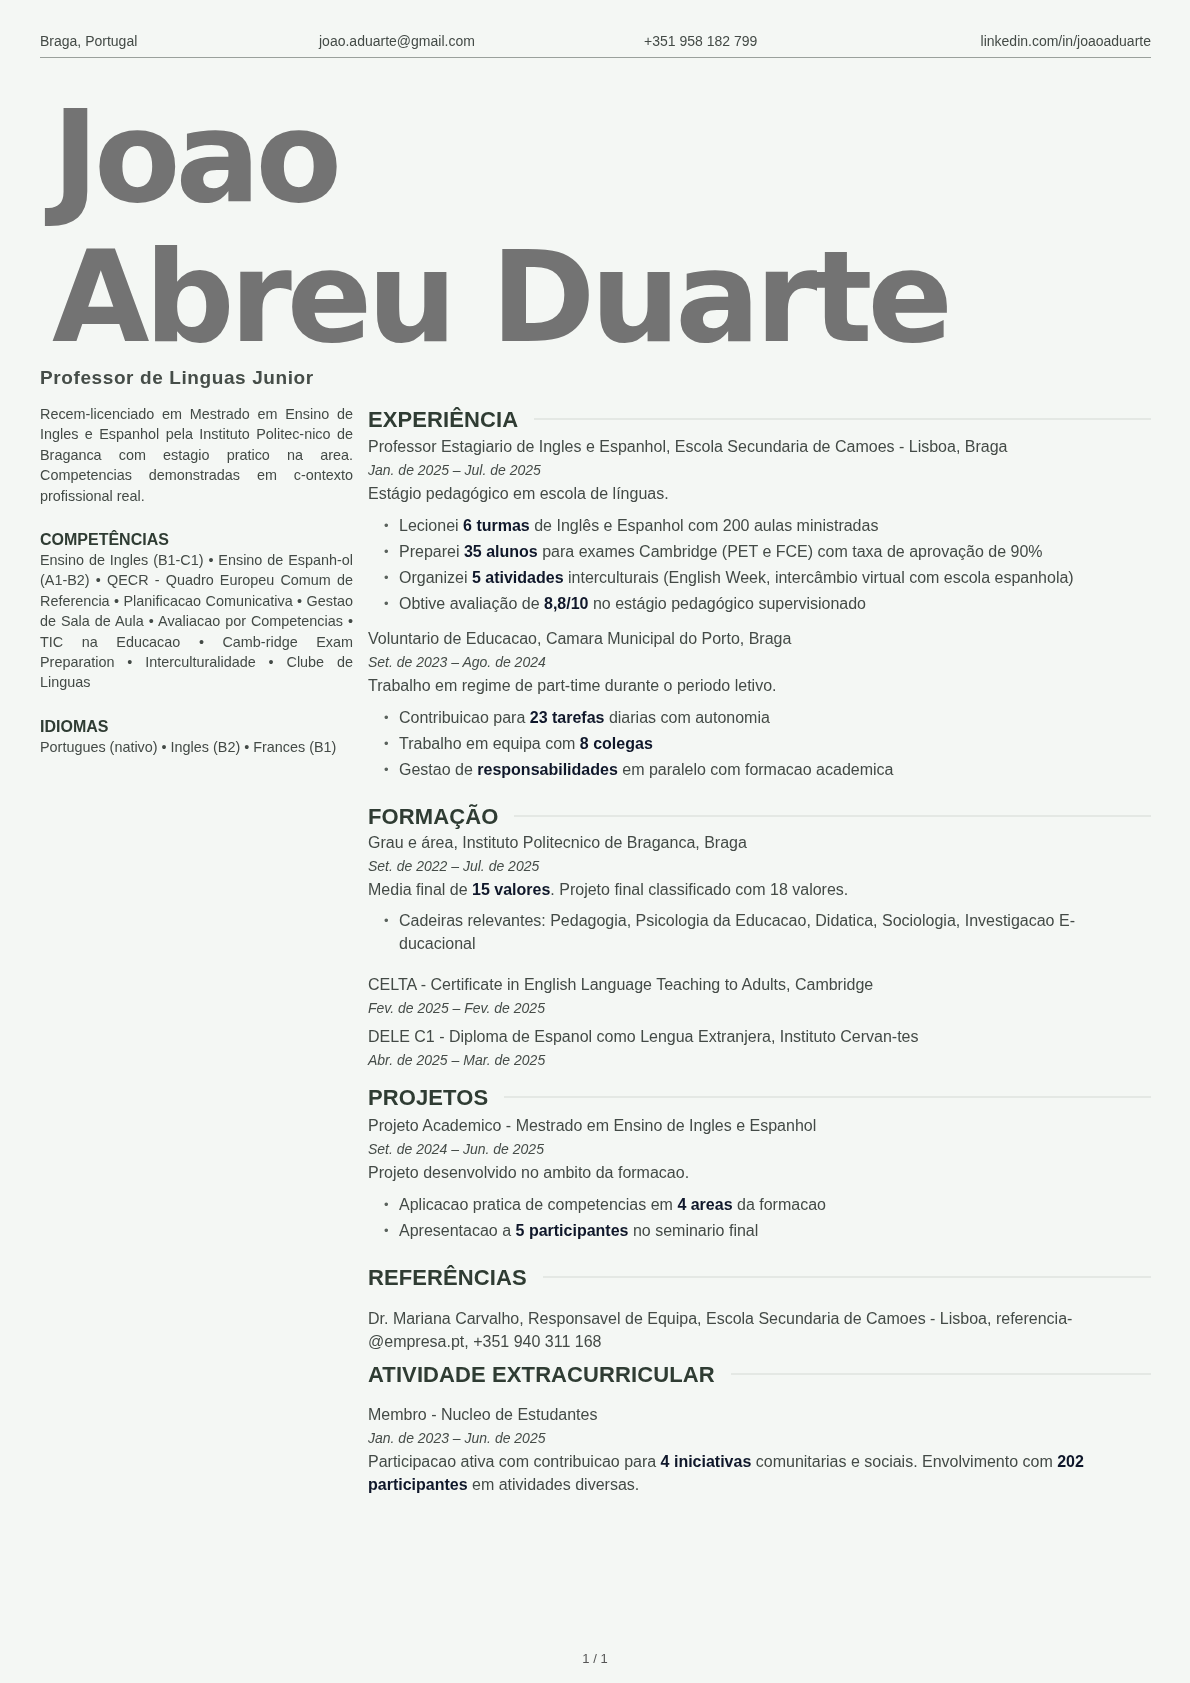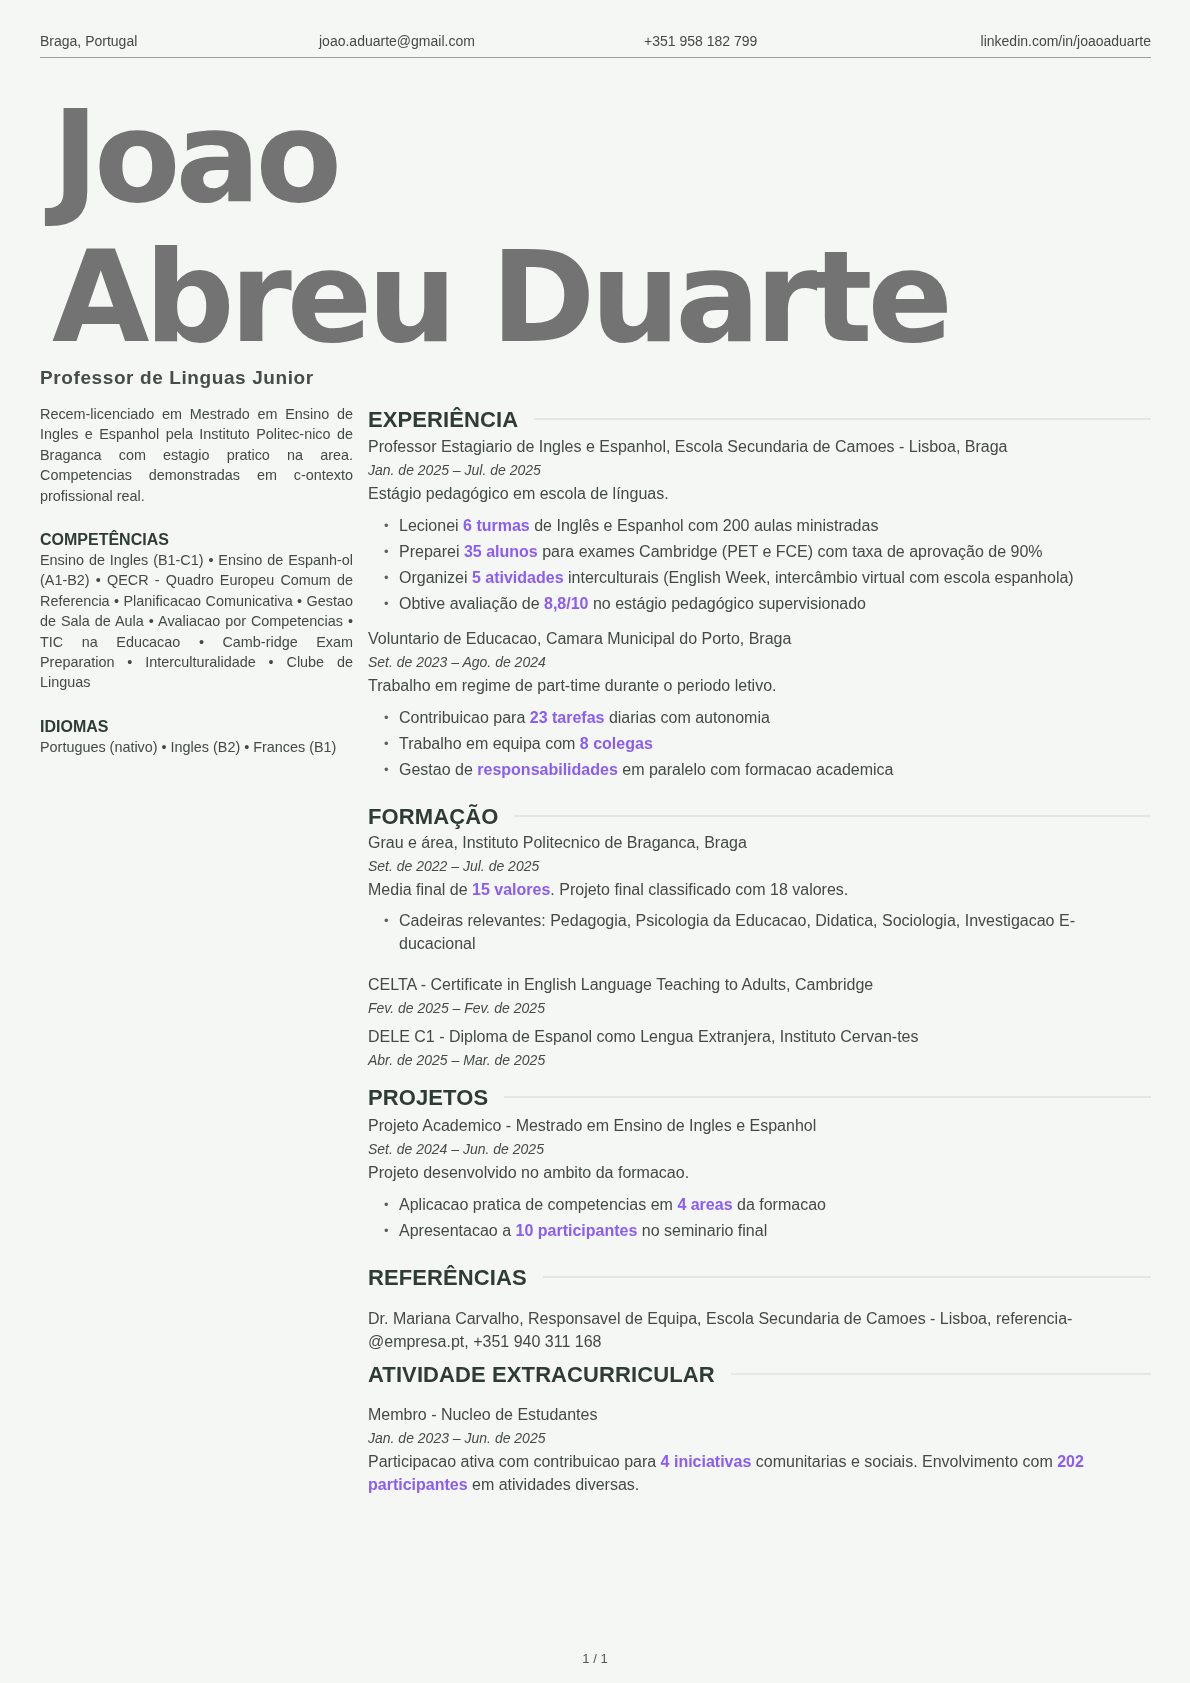--- a/index.html
+++ b/index.html
@@ -47,21 +47,21 @@
     .right { position: absolute; left: 368px; top: 404px; width: 783px; font-size: 16px; color: #434a46; line-height: 23px; }
     .sec-head { display: flex; align-items: center; height: 30px; }
     .sec-head h2 { font-size: 22px; font-weight: bold; color: #2f3c33; white-space: nowrap; letter-spacing: 0.1px; }
     .sec-head .rule { flex: 1; height: 1.5px; background: #e4e8e4; margin-left: 16px; }
     .entry-row { display: flex; justify-content: flex-start; align-items: flex-start; flex-direction: column; }
     .entry-row .title { flex: 1; padding-right: 14px; }
     .entry-row .date { font-style: italic; font-size: 14px; white-space: nowrap; color: #454c48; padding-top: 1px; }
     ul { list-style: none; margin: 8px 0 0 0; padding-left: 30px; }
     ul li { position: relative; padding-left: 1px; line-height: 26px; }
     ul li::before { content: "•"; position: absolute; left: -14px; color: #5a625d; font-size: 13px; }
-    b { color: #8b5cf6; }
+    b { color: #0f172a; }
     .gap-s { height: 10px; }
     .gap-m { height: 18px; }
     .pageno { position: absolute; left: 0; width: 1190px; top: 1651px; text-align: center; font-size: 13px; color: #555; }
   </style>
 </head>
 <body>
 
 <div class="page">
 
   <div class="contact-bar">
@@ -153,21 +153,21 @@
       <div class="rule"></div>
     </div>
     <div style="margin-top:2px">
       <div class="entry-row">
         <div class="title">Projeto Academico - Mestrado em Ensino de Ingles e Espanhol</div>
         <div class="date">Set. de 2024 – Jun. de 2025</div>
       </div>
       <div>Projeto desenvolvido no ambito da formacao.</div>
       <ul>
         <li><span>Aplicacao pratica de competencias em </span><b>4 areas</b><span> da formacao</span></li>
-        <li><span>Apresentacao a </span><b>10 participantes</b><span> no seminario final</span></li>
+        <li><span>Apresentacao a </span><b>5 participantes</b><span> no seminario final</span></li>
       </ul>
     </div>
 
     <div class="gap-m"></div>
 
     <div class="sec-head">
       <h2>REFERÊNCIAS</h2>
       <div class="rule"></div>
     </div>
     <div style="margin-top:15px">Dr. Mariana Carvalho, Responsavel de Equipa, Escola Secundaria de Camoes - Lisboa, referencia-@empresa.pt, +351 940 311 168</div>

